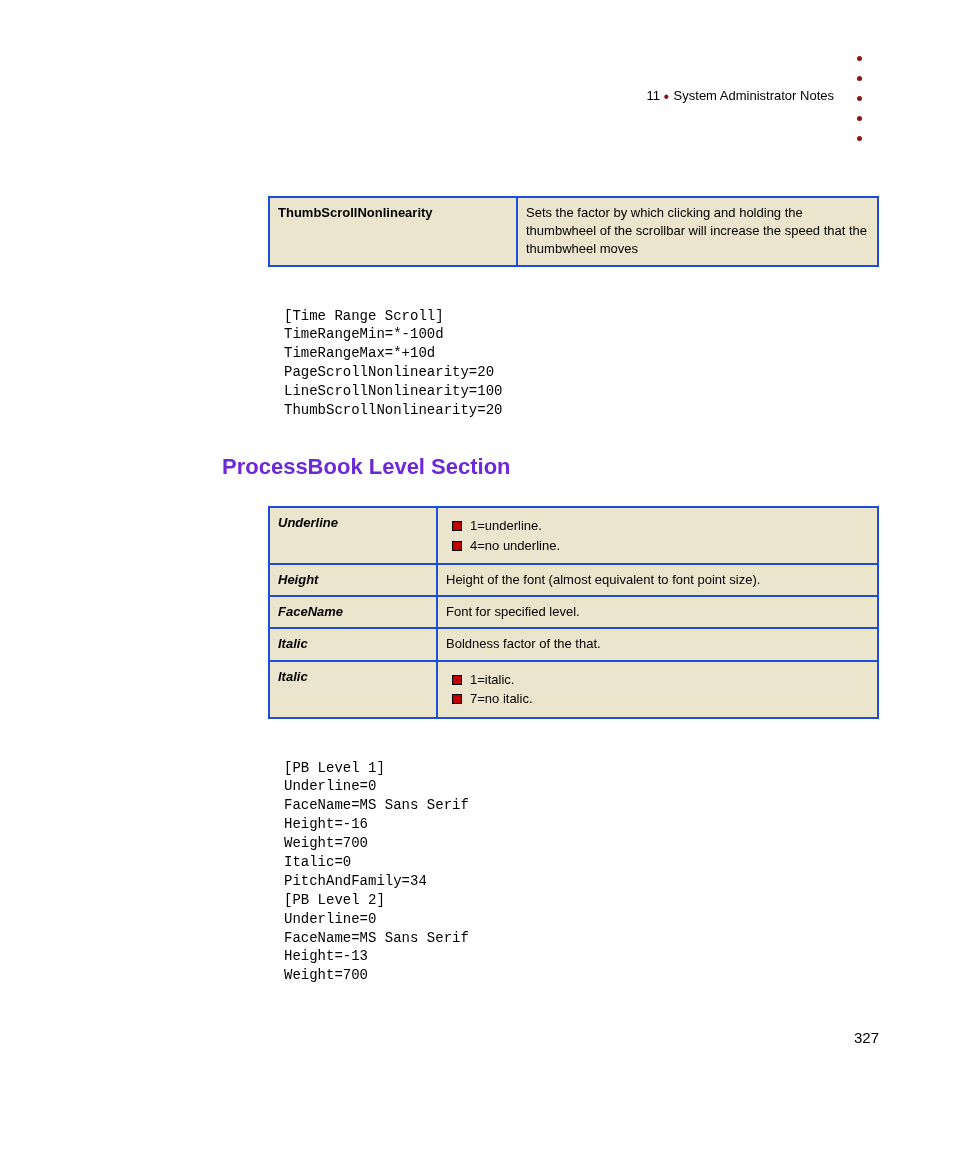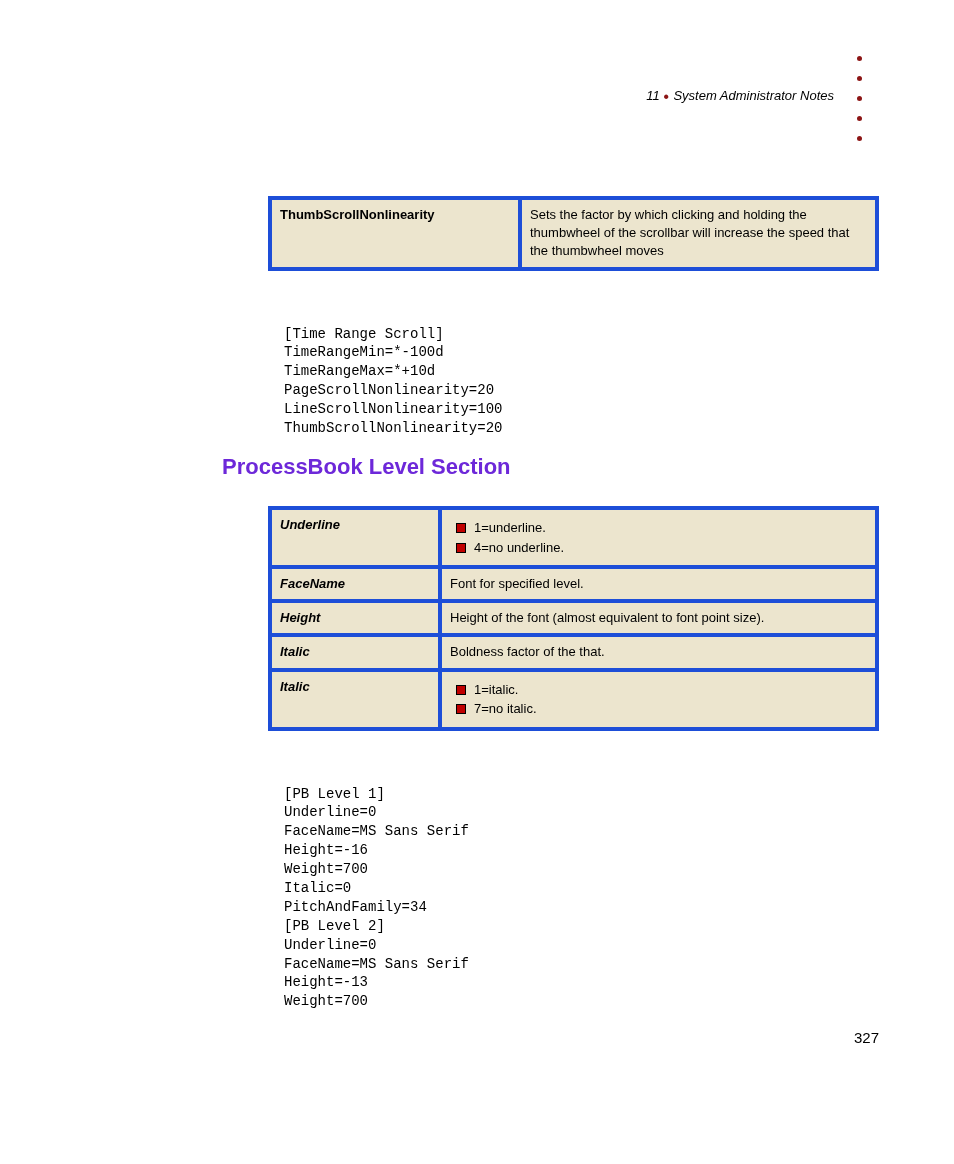--- a/index.html
+++ b/index.html
@@ -11,21 +11,20 @@
     color: #000;
     width: 954px;
     height: 1164px;
     position: relative;
   }
   .header {
     position: absolute;
     top: 88px;
     right: 120px;
     font-size: 13px;
-    font-style: italic;
   }
   .header .dot {
     color: #8c1515;
     font-size: 16px;
     vertical-align: middle;
   }
   .dots-column {
     position: absolute;
     top: 56px;
     right: 92px;
@@ -49,40 +48,40 @@
     position: absolute;
     left: 222px;
     right: 75px;
   }
   table {
     border-collapse: collapse;
     width: 100%;
     font-size: 13px;
   }
   td {
-    border: 4px solid #1d4ed8;
+    border: 2px solid #1d4ed8;
     padding: 6px 8px;
     vertical-align: top;
     background: #ece5ce;
     line-height: 1.4;
   }
   td.key {
     font-weight: bold;
     width: 230px;
   }
   .table2 td.key {
     width: 150px;
     font-style: italic;
   }
   .code {
     font-family: "Courier New", monospace;
     font-size: 14px;
     white-space: pre;
     line-height: 1.35;
-    margin-top: 54px;
+    margin-top: 40px;
     margin-left: 16px;
   }
   h2 {
     font-family: Verdana, Geneva, sans-serif;
     font-weight: bold;
     font-size: 22px;
     margin: 0 0 26px 0;
     color: #6d28d9;
   }
   ul.bullets {
@@ -155,26 +154,26 @@
           <tr>
             <td class="key">Underline</td>
             <td>
               <ul class="bullets">
                 <li>1=underline.</li>
                 <li>4=no underline.</li>
               </ul>
             </td>
           </tr>
           <tr>
+            <td class="key">Height</td>
+            <td>Height of the font (almost equivalent to font point size).</td>
+          </tr>
+          <tr>
             <td class="key">FaceName</td>
             <td>Font for specified level.</td>
-          </tr>
-          <tr>
-            <td class="key">Height</td>
-            <td>Height of the font (almost equivalent to font point size).</td>
           </tr>
           <tr>
             <td class="key">Italic</td>
             <td>Boldness factor of the that.</td>
           </tr>
           <tr>
             <td class="key">Italic</td>
             <td>
               <ul class="bullets">
                 <li>1=italic.</li>

